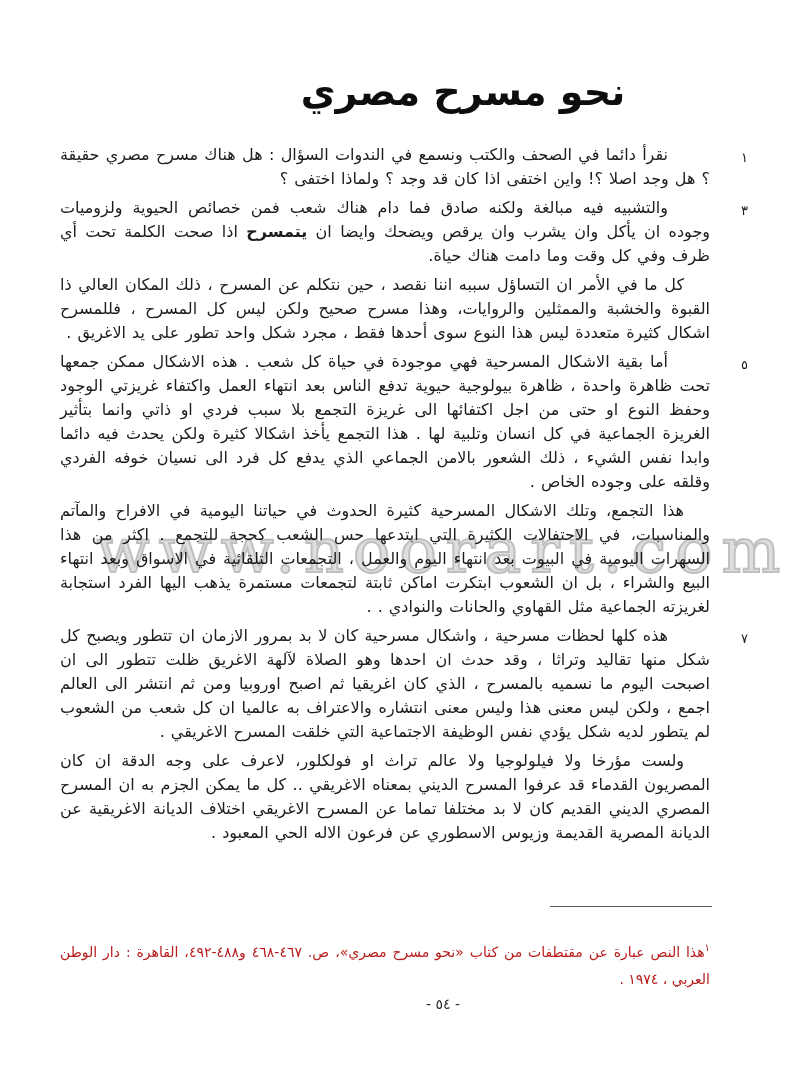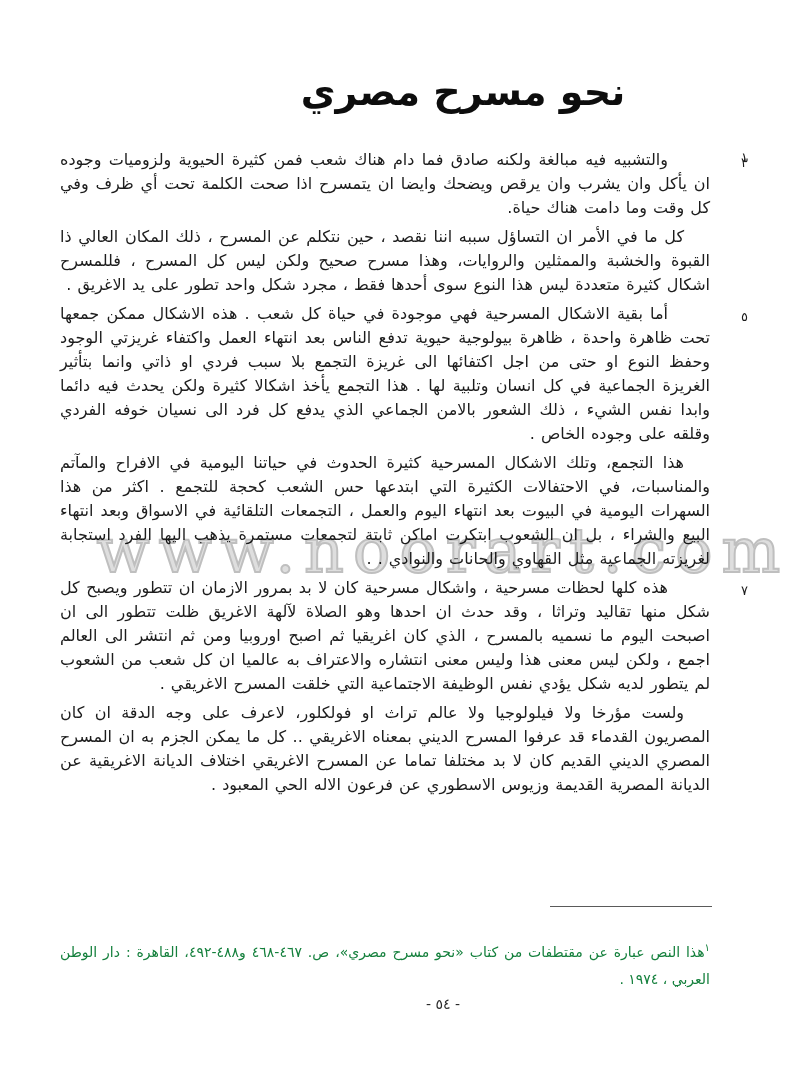--- a/index.html
+++ b/index.html
@@ -43,21 +43,21 @@
     word-spacing: 1px;
   }
   .body-par.numbered { text-indent: 42px; }
   .par-num {
     position: absolute;
     right: -38px; top: 3px;
     font-size: 13px;
     color: #1c1c1c;
     text-indent: 0;
   }
-  .bold-word { font-weight: normal; }
+  .bold-word { font-weight: bold; }
   .watermark {
     position: absolute;
     top: 514px; left: -12px;
     width: 824px;
     text-align: center;
     font-family: "DejaVu Serif", serif;
     font-size: 62px;
     letter-spacing: 9px;
     white-space: nowrap;
     color: #d9d9d9;
@@ -74,21 +74,21 @@
     border-top: 1.5px solid #5a5a5a;
   }
   .footnote {
     position: absolute;
     top: 920px; right: 90px;
     width: 650px;
     direction: rtl;
     font-size: 14px;
     line-height: 27px;
     text-align: justify;
-    color: #15803d;
+    color: #b91c1c;
   }
   .footnote sup { font-size: 10px; }
   .page-number {
     position: absolute;
     top: 996px; left: 0;
     width: 800px;
     text-align: center;
     font-size: 14px;
     letter-spacing: 4px;
     color: #2a2a2a;
@@ -99,26 +99,27 @@
 <body>
 
 <div class="page">
 
   <h1 class="title">نحو مسرح مصري</h1>
 
   <div class="content">
 
     <p class="body-par numbered">
       <span class="par-num">١</span>
+      <span>نقرأ دائما في الصحف والكتب ونسمع في الندوات السؤال :  هل هناك مسرح مصري حقيقة ؟  هل وجد اصلا ؟!  واين اختفى اذا كان قد وجد ؟  ولماذا اختفى ؟</span>
     </p>
 
 
     <p class="body-par numbered">
       <span class="par-num">٣</span>
-      <span>والتشبيه فيه مبالغة ولكنه صادق فما دام هناك شعب فمن كثيرة الحيوية ولزوميات وجوده ان يأكل وان يشرب وان يرقص ويضحك وايضا ان </span><span class="bold-word">يتمسرح</span><span> اذا صحت الكلمة تحت أي ظرف وفي كل وقت وما دامت هناك حياة.</span>
+      <span>والتشبيه فيه مبالغة ولكنه صادق فما دام هناك شعب فمن خصائص الحيوية ولزوميات وجوده ان يأكل وان يشرب وان يرقص ويضحك وايضا ان </span><span class="bold-word">يتمسرح</span><span> اذا صحت الكلمة تحت أي ظرف وفي كل وقت وما دامت هناك حياة.</span>
     </p>
 
     <p class="body-par">
       <span>كل ما في الأمر ان التساؤل سببه اننا نقصد ، حين نتكلم عن المسرح ،  ذلك المكان العالي ذا القبوة والخشبة والممثلين والروايات، وهذا مسرح صحيح ولكن ليس كل المسرح ، فللمسرح اشكال كثيرة متعددة ليس هذا النوع سوى أحدها فقط ، مجرد شكل واحد تطور على يد الاغريق .</span>
     </p>
 
     <p class="body-par numbered">
       <span class="par-num">٥</span>
       <span>أما بقية الاشكال المسرحية فهي موجودة في حياة كل شعب .  هذه الاشكال ممكن جمعها تحت ظاهرة واحدة ، ظاهرة بيولوجية حيوية تدفع الناس بعد انتهاء العمل واكتفاء غريزتي الوجود وحفظ النوع او حتى من اجل اكتفائها الى غريزة التجمع بلا سبب فردي او ذاتي وانما بتأثير الغريزة الجماعية في كل انسان وتلبية لها .  هذا التجمع يأخذ اشكالا كثيرة ولكن يحدث فيه دائما وابدا نفس الشيء ،  ذلك الشعور بالامن الجماعي الذي يدفع كل فرد الى نسيان خوفه الفردي وقلقه على وجوده الخاص .</span>
     </p>

